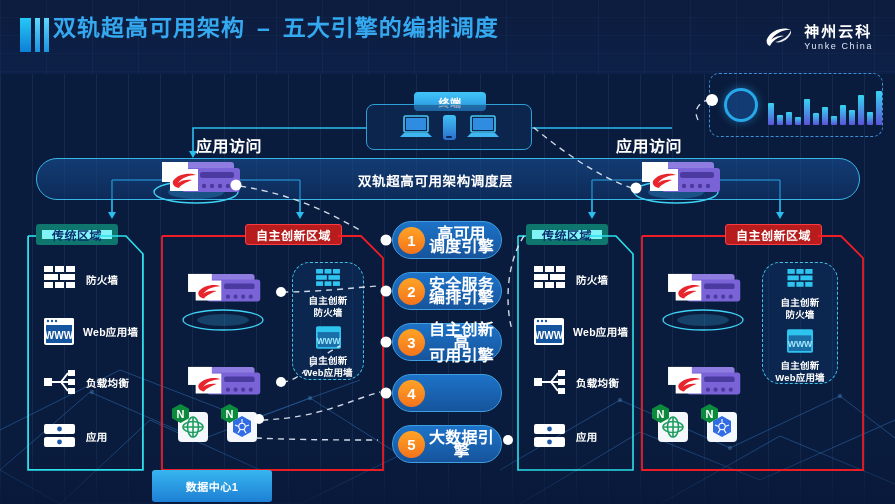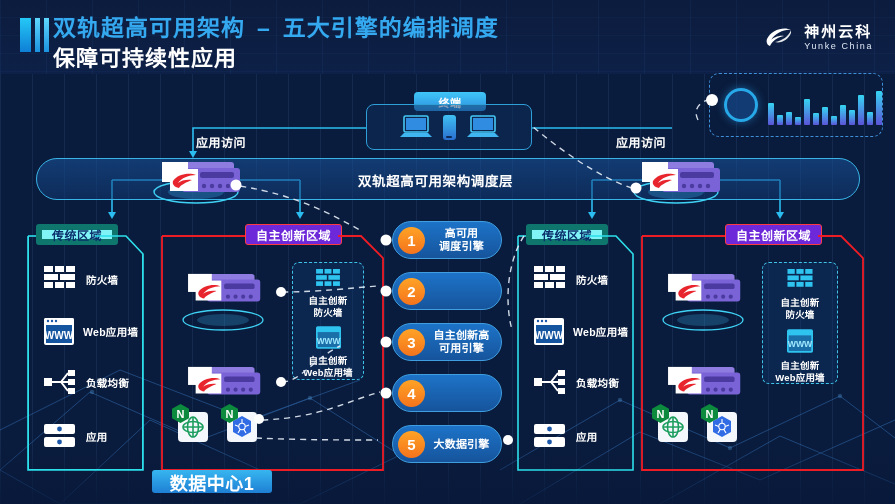--- a/index.html
+++ b/index.html
@@ -74,21 +74,21 @@
     position:absolute; left:414px; top:92px; width:72px; height:19px;
     background:linear-gradient(180deg,#3fc6f7,#2d8fe0);
     border-radius:4px; color:#fff; font-size:11px; font-weight:bold;
     display:flex; align-items:center; justify-content:center; letter-spacing:.5px;
   }
   .dev-laptop{ width:36px; height:26px; position:relative;}
   .dev-phone{ width:13px; height:25px; border-radius:3px; background:linear-gradient(180deg,#3fc0f2,#2a6fd0); position:relative;}
   .dev-phone:after{ content:""; position:absolute; left:3.5px; bottom:2px; width:6px; height:2px; background:#0d2a58; border-radius:1px;}
 
   
-  .acc-label{ position:absolute; font-size:12px; font-weight:bold; color:#ffffff; letter-spacing:.5px;}
+  .acc-label{ position:absolute; font-size:16px; font-weight:bold; color:#ffffff; letter-spacing:.5px;}
   .acc-l{ left:196px; top:133px;}
   .acc-r{ left:616px; top:133px;}
 
   
   .sched{
     position:absolute; left:36px; top:158px; width:824px; height:42px;
     border:1px solid #38b4e6; border-radius:21px;
     background:linear-gradient(180deg,rgba(26,86,160,.55),rgba(16,58,118,.5));
   }
   .sched-title{
@@ -96,37 +96,37 @@
     font-weight:bold; letter-spacing:.6px;
   }
 
   
   .zone-tab{
     position:absolute; height:21px; padding:0 10px; border-radius:3px;
     font-size:12px; font-weight:bold; display:flex; align-items:center; justify-content:center;
     letter-spacing:.5px; white-space:nowrap;
   }
   .tab-trad{ background:#7ff3f6; color:#0b2f6b; border:6px solid #0f766e;}
-  .tab-inno{ background:#6d28d9; color:#ffffff; border:1px solid #ff3b42;}
+  .tab-inno{ background:#b91c1c; color:#ffffff; border:1px solid #ff3b42;}
 
   .zone-body{ position:absolute; }
   .zone-trad{ border:1.6px solid #2de0ec; }
 
   .item-row{ position:absolute; display:flex; align-items:center; gap:11px;}
   .item-label{ font-size:10.5px; font-weight:bold; color:#ffffff; letter-spacing:.3px; white-space:nowrap;}
 
   
   .ic-fw{ width:31px; height:26px; }
   .ic-waf{ width:28px; height:26px; }
   .ic-lb{ width:31px; height:26px;}
   .ic-app{ width:31px; height:24px;}
 
   
   .inner-panel{
-    position:absolute; border:1.4px dashed #3fc4e8; border-radius:7px;
+    position:absolute; border:1.4px dashed #3fc4e8; border-radius:18px;
     background:rgba(16,62,124,.30);
     display:flex; flex-direction:column; align-items:center;
   }
   .ip-label{ font-size:9.5px; font-weight:bold; color:#ffffff; text-align:center; line-height:12px; letter-spacing:.2px;}
 
   
   .pdev{ position:absolute; width:74px; height:34px; }
 
   
   .eng{
@@ -136,43 +136,43 @@
     border:1px solid #3f9ee0;
     display:flex; align-items:center;
   }
   .eng-num{
     width:27px; height:27px; border-radius:50%; margin-left:5px; flex:0 0 auto;
     background:linear-gradient(180deg,#ffa326,#f4731c);
     color:#fff; font-size:15px; font-weight:bold;
     display:flex; align-items:center; justify-content:center;
   }
   .eng-txt{
-    flex:1; text-align:center; font-size:11px; font-weight:bold; color:#ffffff;
+    flex:1; text-align:center; font-size:16px; font-weight:bold; color:#ffffff;
     line-height:13px; letter-spacing:.2px; padding-right:3px;
   }
 
   
   .bd-box{
     position:absolute; left:709px; top:73px; width:174px; height:64px;
     border:1.4px dashed #3f8fd8; border-radius:10px;
     display:flex; align-items:center; gap:10px; padding-left:14px;
   }
   .bd-ring{
     width:34px; height:34px; border-radius:50%;
     border:3px solid #27a8e8; background:rgba(22,70,135,.75);
     box-shadow:0 0 8px rgba(40,160,240,.5);
   }
   .bd-bars{ display:flex; align-items:flex-end; gap:3px; height:40px;}
   .bd-bar{ width:6px; border-radius:1px; background:linear-gradient(180deg,#35d5f2,#5b53d8);}
 
   
   .dc-label{
-    position:absolute; height:23px; width:120px; border-radius:3px;
+    position:absolute; height:32px; width:120px; border-radius:3px;
     background:linear-gradient(180deg,#37b6f0,#1e7fd4);
-    color:#fff; font-size:18px; font-weight:bold;
+    color:#fff; font-size:11px; font-weight:bold;
     display:flex; align-items:center; justify-content:center; letter-spacing:.5px;
   }
 
   
   .node-ic{ position:absolute; width:30px; height:30px; border-radius:4px; background:#f4f8fc; }
   .nginx-hex{ position:absolute; width:17px; height:19px; }
 
   svg.ov{ position:absolute; left:0; top:0; width:895px; height:504px; pointer-events:none; }
 </style>
 </head>
@@ -208,21 +208,20 @@
   <div class="hdr-bars">
     <div class="hb"></div>
     <div class="hb b2"></div>
     <div class="hb b3"></div>
   </div>
 
   <div class="title-wrap">
     <div class="title1">
       <span>双轨超高可用架构</span><span class="dash">–</span><span>五大引擎的编排调度</span>
     </div>
-    <div class="title2">保障可持续性应用</div>
   </div>
 
   <div class="logo">
     <div class="logo-mark">
       <svg width="30" height="30" viewBox="0 0 30 30">
         <g fill="#ffffff">
           <path d="M3,17 C7,8 20,4 27,8 C21,7 11,11 7,18 C9,16 15,13 20,14 C14,15 8,19 6,24 C3,23 2,20 3,17 Z"></path>
           <path d="M27,8 C25,14 18,19 11,20 C17,22 25,17 27,11 Z" opacity="0.9"></path>
         </g>
       </svg>
@@ -729,20 +728,24 @@
 
   <div class="eng" style="top:221px;">
     <div class="eng-num">1</div>
     <div class="eng-txt">
       <div>高可用</div>
       <div>调度引擎</div>
     </div>
   </div>
   <div class="eng" style="top:272px;">
     <div class="eng-num">2</div>
+    <div class="eng-txt">
+      <div>安全服务</div>
+      <div>编排引擎</div>
+    </div>
   </div>
   <div class="eng" style="top:323px;">
     <div class="eng-num">3</div>
     <div class="eng-txt">
       <div>自主创新高</div>
       <div>可用引擎</div>
     </div>
   </div>
   <div class="eng" style="top:374px;">
     <div class="eng-num">4</div>

